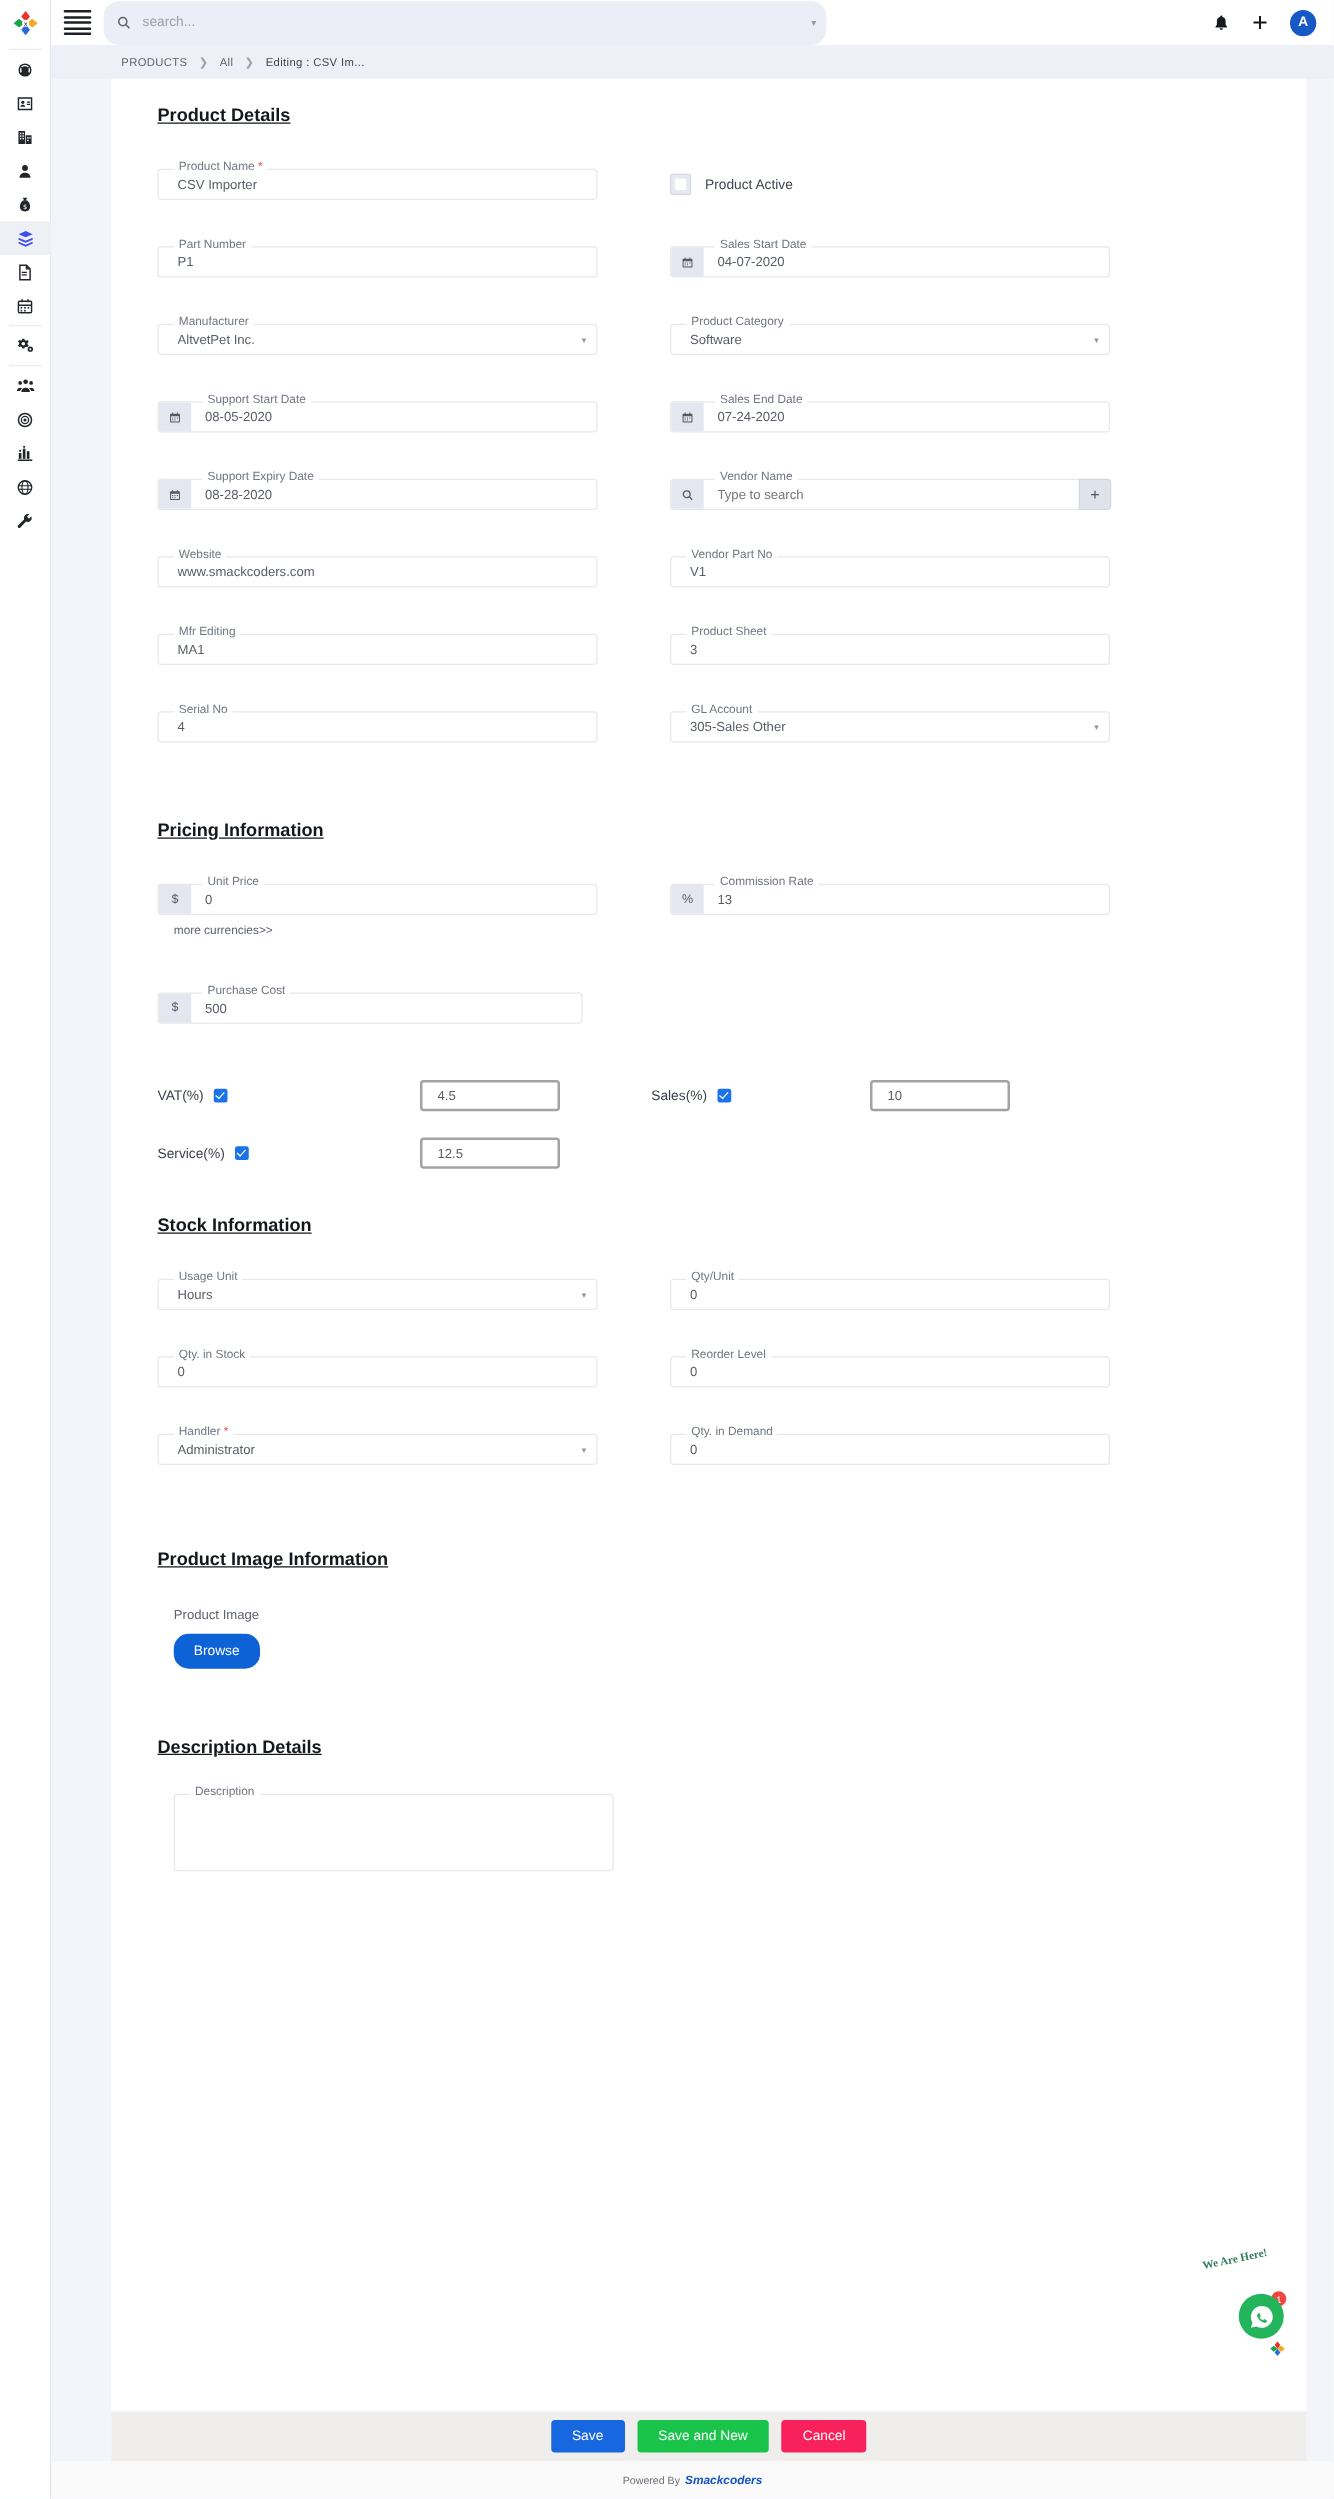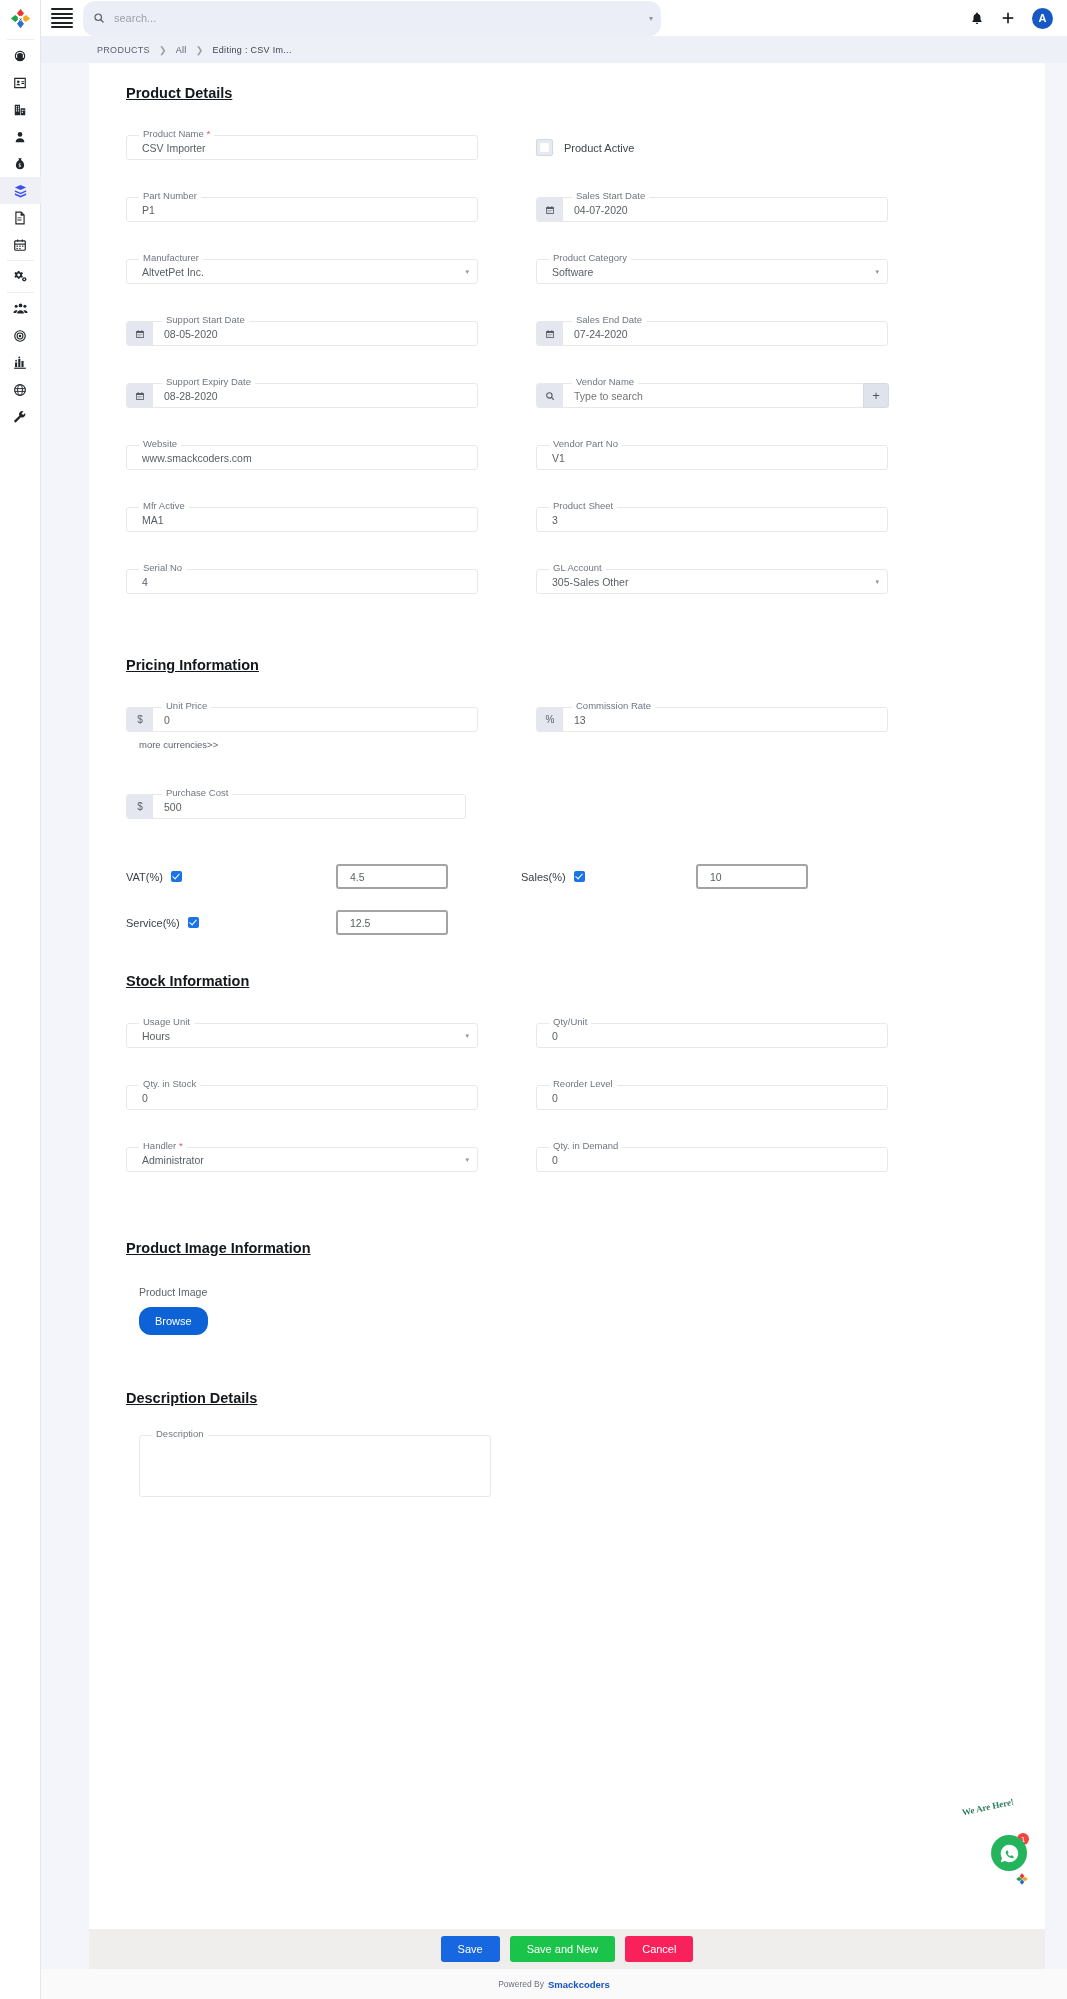--- a/index.html
+++ b/index.html
@@ -199,21 +199,21 @@
     padding:7px 17px;
   }
   .btn.save { background:#1667e0; }
   .btn.savenew { background:#1ac44a; }
   .btn.cancel { background:#f9215c; }
   .powered {
     height:30px; flex:0 0 30px; background:#fafafa;
     display:flex; align-items:center; justify-content:center;
     font-size:8.5px; color:#6a7079; gap:4px;
   }
-  .powered b { color:#1453c2; font-size:9.5px; }
+  .powered b { color:#1453c2; font-size:9.5px;font-style:italic; }
 
   
   .chatwidget { position:absolute; right:14px; bottom:44px; width:82px; height:82px; }
   .chat-we {
     position:absolute; right:4px; top:0; width:78px; text-align:center;
     font-size:9px; color:#2e7d5b; font-weight:bold; transform:rotate(-12deg);
     line-height:1.05; font-family:"Liberation Serif", serif;
   }
   .chat-ball {
     position:absolute; right:4px; bottom:14px; width:36px; height:36px;
@@ -558,21 +558,21 @@
           </div>
 
           <div class="fld">
             <div class="box"></div>
             <span class="lbl">Vendor Part No</span>
             <input class="val" value="V1" style="">
           </div>
 
           <div class="fld">
             <div class="box"></div>
-            <span class="lbl">Mfr Active</span>
+            <span class="lbl">Mfr Editing</span>
             <input class="val" value="MA1" style="">
           </div>
 
           <div class="fld">
             <div class="box"></div>
             <span class="lbl">Product Sheet</span>
             <input class="val" value="3" style="">
           </div>
 
           <div class="fld">

